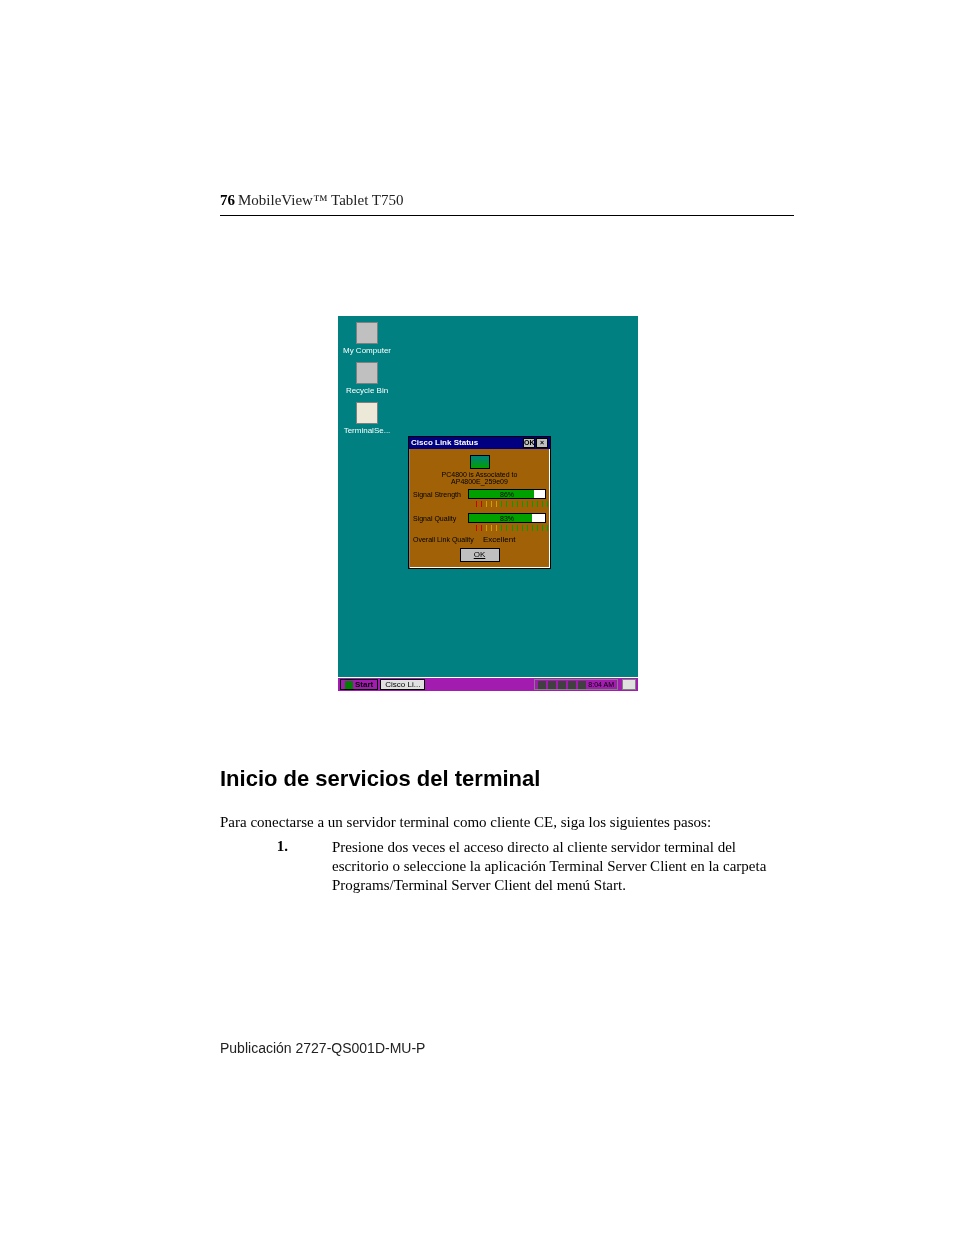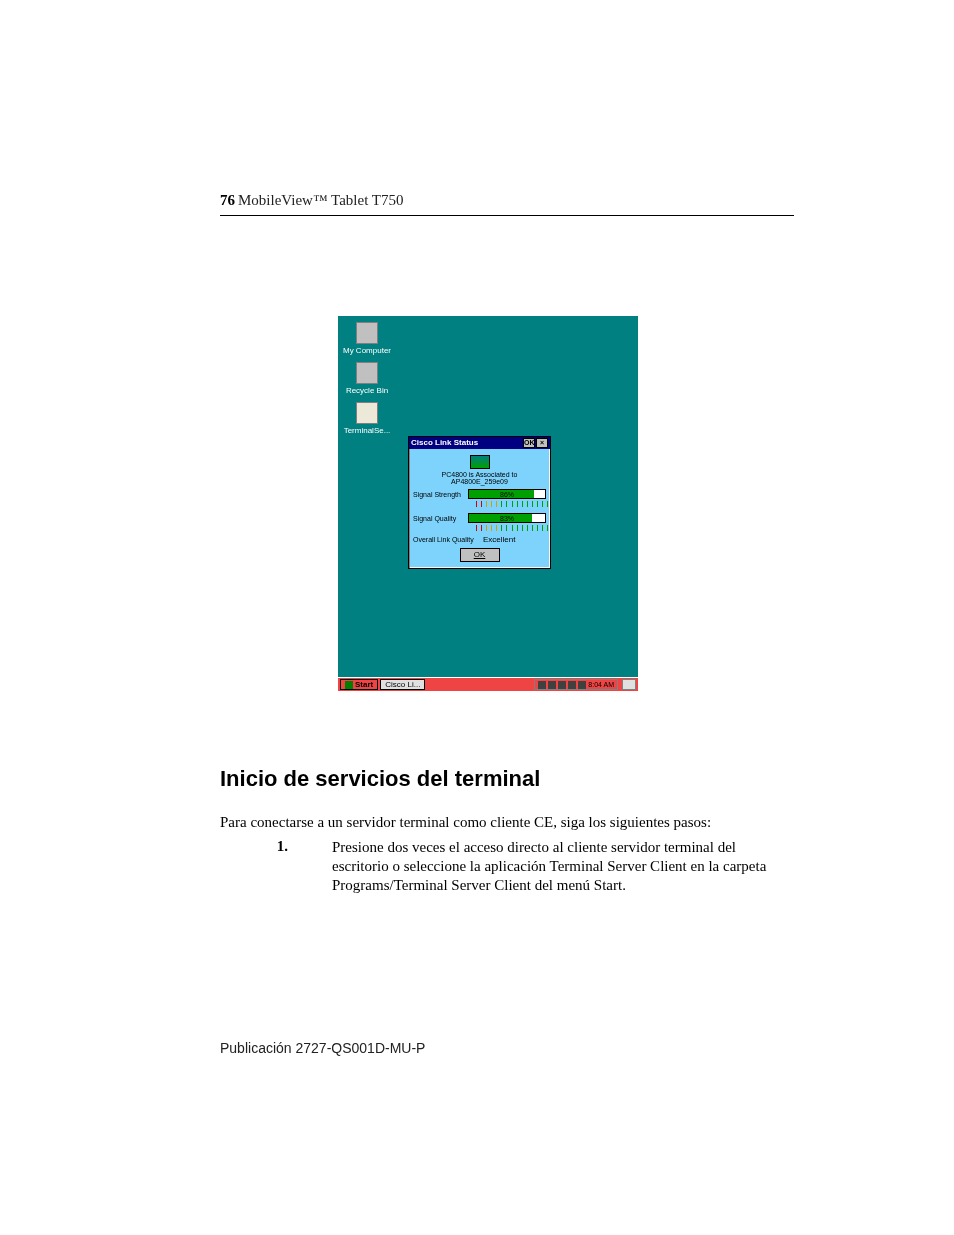--- a/index.html
+++ b/index.html
@@ -77,21 +77,21 @@
   .ico-bin  { top: 46px; }
   .ico-term { top: 86px; }
   .ico-term .ico { background: #ece9d8; }
 
   
   .win {
     position: absolute;
     top: 120px;
     left: 70px;
     width: 143px;
-    background: #7dd3fc;
+    background: #a16207;
     border: 1px solid #000;
     box-shadow: 1px 1px 0 #808080 inset, -1px -1px 0 #fff inset;
   }
   .titlebar {
     background: #000080;
     color: #fff;
     font-weight: 700;
     font-size: 8px;
     height: 12px;
     line-height: 12px;
@@ -153,21 +153,21 @@
     text-align:center;
     margin: 4px auto 0 auto;
     text-decoration: underline;
   }
   .center-ico { width:20px;height:14px;margin:2px auto;background:linear-gradient(#008080,#00a000);border:1px solid #000; }
 
   .taskbar {
     position:absolute;
     left:0; right:0; bottom:0;
     height:14px;
-    background:#ef4444;
+    background:#a21caf;
     border-top:1px solid #fff;
     display:flex;
     align-items:center;
     font-size:8px;
     color:#000;
     padding:0 2px;
     gap:2px;
   }
   .taskbar .start {
     border:1px solid #000;

